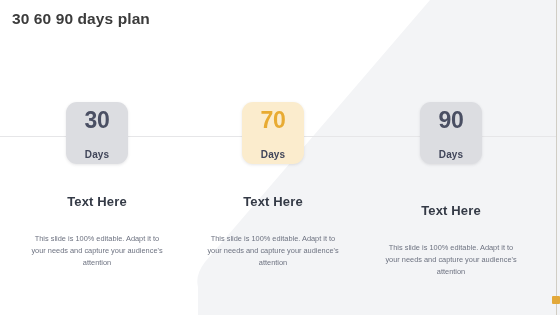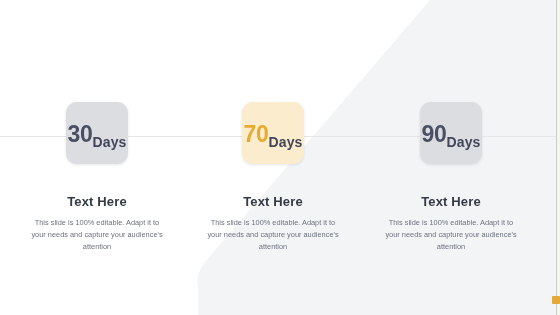--- a/index.html
+++ b/index.html
@@ -91,70 +91,70 @@
   .milestone {
     position: absolute;
     width: 176px;
     top: 102px;
     display: flex;
     flex-direction: column;
     align-items: center;
   }
   .milestone-1 { left: 9px; }
   .milestone-2 { left: 185px; }
-  .milestone-3 { left: 363px; }
+  .milestone-3 { left: 363px; gap: 9px; }
 
   .badge {
     width: 62px;
     height: 62px;
     border-radius: 11px;
     display: flex;
-    flex-direction: row;
+    flex-direction: column;
     align-items: center;
     justify-content: center;
     box-shadow: 0 1px 3px rgba(60,60,70,.13);
     position: relative;
     z-index: 3;
   }
   .badge-grey { background: #dcdde1; }
   .badge-amber { background: #fbeccd; }
 
   .badge-number {
     font-size: 23px;
     font-weight: 700;
     line-height: 1;
     letter-spacing: -.3px;
     margin-top: 3px;
   }
   .num-grey  { color: #4a4f63; }
   .num-amber { color: #e8ab32; }
 
   .badge-label {
-    font-size: 14px;
+    font-size: 10px;
     font-weight: 700;
     color: #41465a;
     margin-top: 17px;
     letter-spacing: .1px;
   }
 
   .milestone-body {
     margin-top: 30px;
     width: 138px;
     text-align: center;
   }
 
   .milestone-heading {
     font-size: 13px;
     font-weight: 700;
     color: #343a46;
     letter-spacing: .15px;
   }
 
   .milestone-desc {
-    margin-top: 8px;
+    margin-top: 24px;
     font-size: 7.4px;
     line-height: 1.62;
     color: #6d7280;
   }
 </style>
 </head>
 <body>
 
 <div class="slide">
 
@@ -162,20 +162,21 @@
     <svg width="560" height="315" viewBox="0 0 560 315" xmlns="http://www.w3.org/2000/svg" aria-hidden="true">
       <path d="M 560 0 L 430 0 L 205 262 Q 195 275 198 287 L 198 315 L 560 315 Z" fill="#f3f4f6"></path>
     </svg>
   </div>
 
   <div class="right-rule"></div>
   <div class="right-rule-dot"></div>
 
   <div class="connector-line"></div>
 
+  <div class="page-title">30 60 90 days plan</div>
 
   <div class="milestones">
 
     <div class="milestone milestone-1">
       <div class="badge badge-grey">
         <span class="badge-number num-grey">30</span>
         <span class="badge-label">Days</span>
       </div>
       <div class="milestone-body">
         <div class="milestone-heading">Text Here</div>

